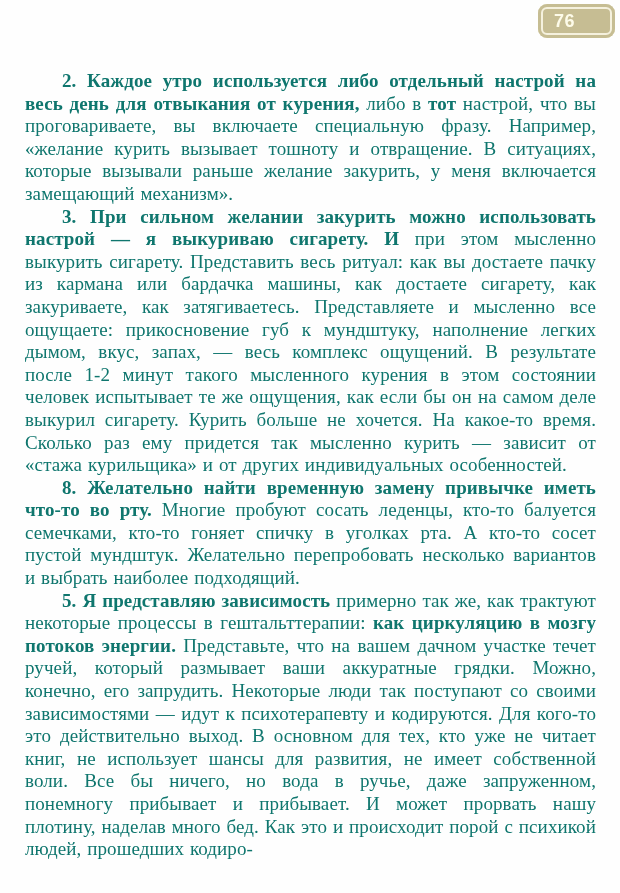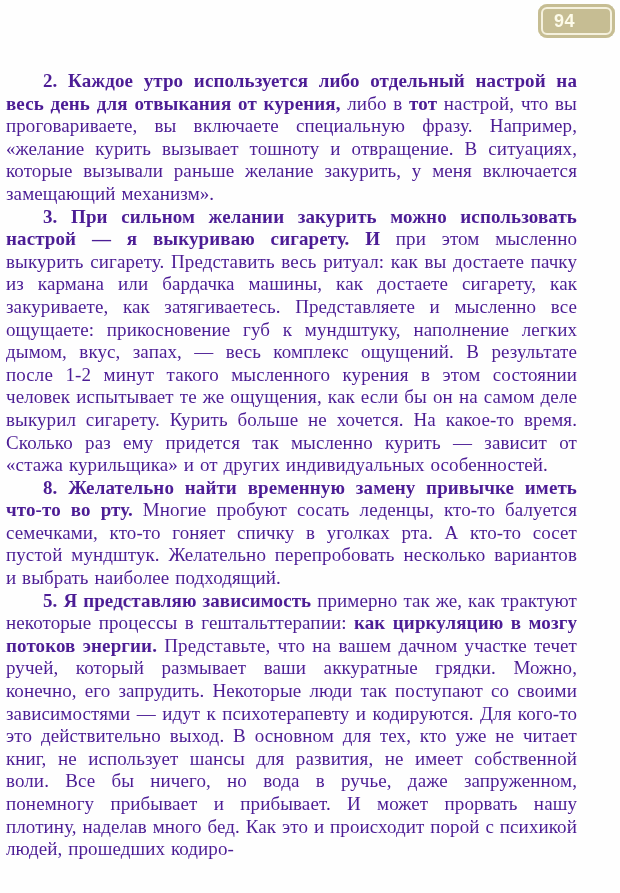--- a/index.html
+++ b/index.html
@@ -64,23 +64,23 @@
   .text .bold {
     font-weight: bold;
   }
 </style>
 </head>
 <body style="background: rgb(254, 254, 254);">
 
 <div class="page">
 
   <div class="badge" style="background: rgb(198, 189, 147); box-shadow: rgb(198, 189, 147) 0px 0px 0px 3px inset, rgb(245, 241, 222) 0px 0px 0px 5px inset;">
-    <span class="badge-num" style="color: rgb(253, 251, 233);">94</span>
+    <span class="badge-num" style="color: rgb(253, 251, 233);">76</span>
   </div>
 
-  <main class="text" id="text-container" style="color: #4c1d95;">
+  <main class="text" id="text-container" style="color: #0f766e; margin-left: 19px;">
       <p><span class="bold">2. Каждое утро используется либо отдельный настрой на весь день для отвыкания от курения,</span><span> либо в </span><span class="bold">тот</span><span> настрой, что вы проговариваете, вы включаете специальную фразу. Например, «желание курить вызывает тошноту и отвращение. В ситуациях, которые вызывали раньше желание закурить, у меня включается замещающий механизм».</span></p>
       <p><span class="bold">3. При сильном желании закурить можно использовать настрой — я выкуриваю сигарету. И</span><span> при этом мысленно выкурить сигарету. Представить весь ритуал: как вы достаете пачку из кармана или бардачка машины, как достаете сигарету, как закуриваете, как затягиваетесь. Представляете и мысленно все ощущаете: прикосновение губ к мундштуку, наполнение легких дымом, вкус, запах, — весь комплекс ощущений. В результате после 1-2 минут такого мысленного курения в этом состоянии человек испытывает те же ощущения, как если бы он на самом деле выкурил сигарету. Курить больше не хочется. На какое-то время. Сколько раз ему придется так мысленно курить — зависит от «стажа курильщика» и от других индивидуальных особенностей.</span></p>
       <p><span class="bold">8. Желательно найти временную замену привычке иметь что-то во рту.</span><span> Многие пробуют сосать леденцы, кто-то балуется семечками, кто-то гоняет спичку в уголках рта. А кто-то сосет пустой мундштук. Желательно перепробовать несколько вариантов и выбрать наиболее подходящий.</span></p>
       <p><span class="bold">5. Я представляю зависимость</span><span> примерно так же, как трактуют некоторые процессы в гештальттерапии: </span><span class="bold">как циркуляцию в мозгу потоков энергии.</span><span> Представьте, что на вашем дачном участке течет ручей, который размывает ваши аккуратные грядки. Можно, конечно, его запрудить. Некоторые люди так поступают со своими зависимостями — идут к психотерапевту и кодируются. Для кого-то это действительно выход. В основном для тех, кто уже не читает книг, не использует шансы для развития, не имеет собственной воли. Все бы ничего, но вода в ручье, даже запруженном, понемногу прибывает и прибывает. И может прорвать нашу плотину, наделав много бед. Как это и происходит порой с психикой людей, прошедших кодиро-</span></p>
     </main>
 
 </div>
 
 </body></html>

